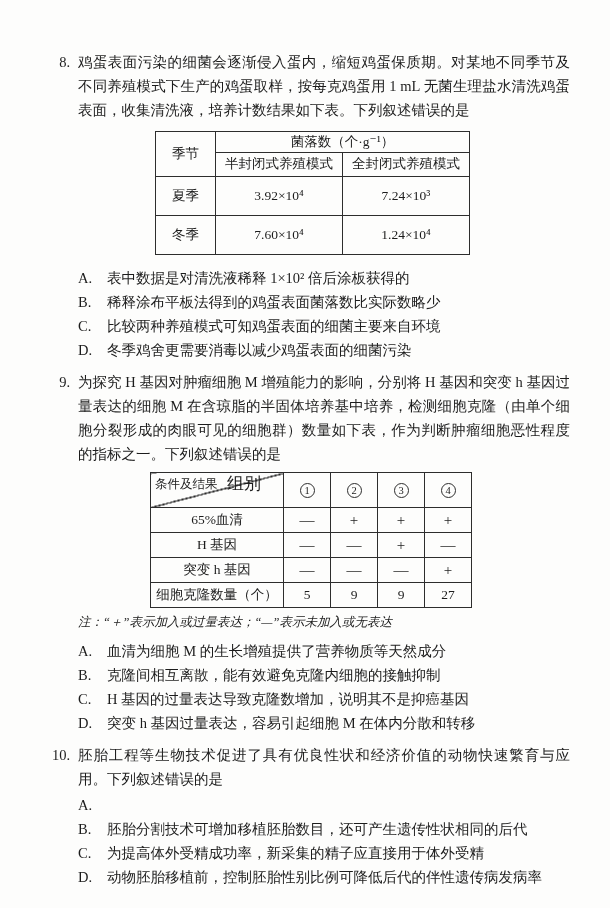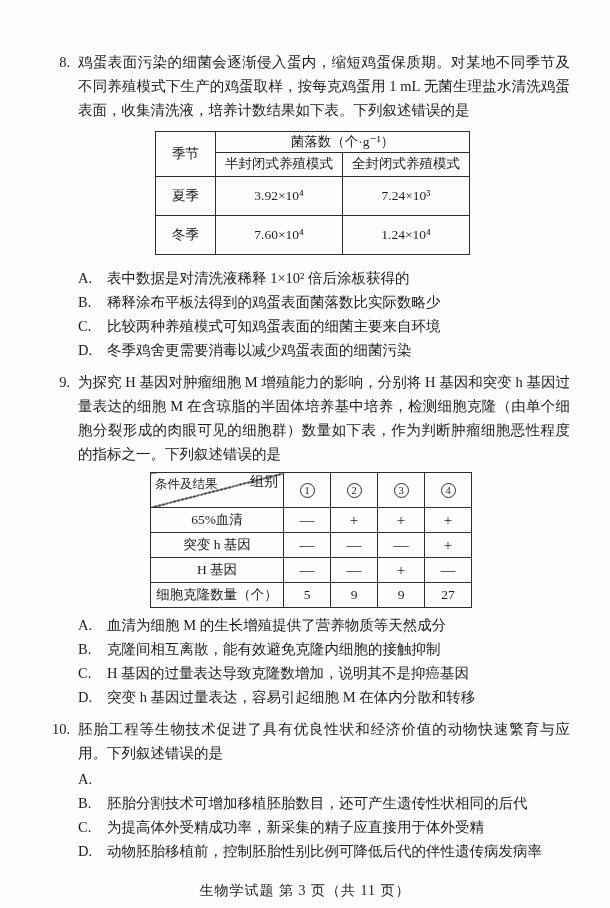--- a/index.html
+++ b/index.html
@@ -76,22 +76,22 @@
   .diag {
     position: relative;
     padding: 0;
     background: linear-gradient(to bottom right,
       transparent calc(50% - 0.7px),
       #2d2d2d calc(50% - 0.7px),
       #2d2d2d calc(50% + 0.7px),
       transparent calc(50% + 0.7px));
   }
   .diag .corner-top {
-    position: absolute; top: 1px; right: 5px;
-    font-size: 14px;
+    position: absolute; top: 1px; right: 22px;
+    font-size: 17px;
   }
   .diag .corner-bottom {
     position: absolute; bottom: 15px; left: 4px;
     font-size: 12.5px;
   }
   .circle-num {
     display: inline-flex;
     width: 15px; height: 15px;
     border: 1px solid #2d2d2d;
     border-radius: 50%;
@@ -201,43 +201,44 @@
           <td><span class="circle-num">4</span></td>
         </tr>
         <tr class="r">
           <td>65%血清</td>
           <td class="sym">—</td>
           <td class="sym">+</td>
           <td class="sym">+</td>
           <td class="sym">+</td>
         </tr>
         <tr class="r">
+          <td>H 基因</td>
+          <td class="sym">—</td>
+          <td class="sym">—</td>
+          <td class="sym">+</td>
+          <td class="sym">—</td>
+        </tr>
+        <tr class="r">
           <td>突变 h 基因</td>
           <td class="sym">—</td>
           <td class="sym">—</td>
           <td class="sym">—</td>
           <td class="sym">+</td>
-        </tr>
-        <tr class="r">
-          <td>H 基因</td>
-          <td class="sym">—</td>
-          <td class="sym">—</td>
-          <td class="sym">+</td>
-          <td class="sym">—</td>
         </tr>
         <tr class="r">
           <td>细胞克隆数量（个）</td>
           <td>5</td>
           <td>9</td>
           <td>9</td>
           <td>27</td>
         </tr>
       </tbody>
     </table>
 
+    <p class="note">注：“＋”表示加入或过量表达；“—”表示未加入或无表达</p>
 
     <div class="options">
       <div class="option">
         <span class="opt-label">A.</span>
         <span class="opt-text">血清为细胞 M 的生长增殖提供了营养物质等天然成分</span>
       </div>
       <div class="option">
         <span class="opt-label">B.</span>
         <span class="opt-text">克隆间相互离散，能有效避免克隆内细胞的接触抑制</span>
       </div>

